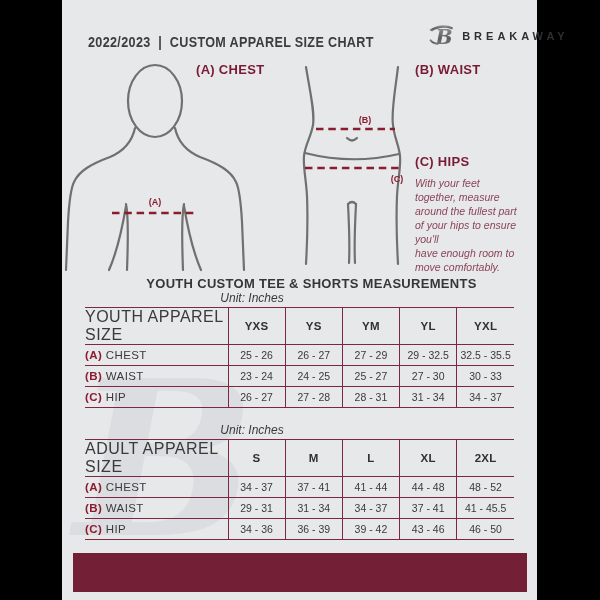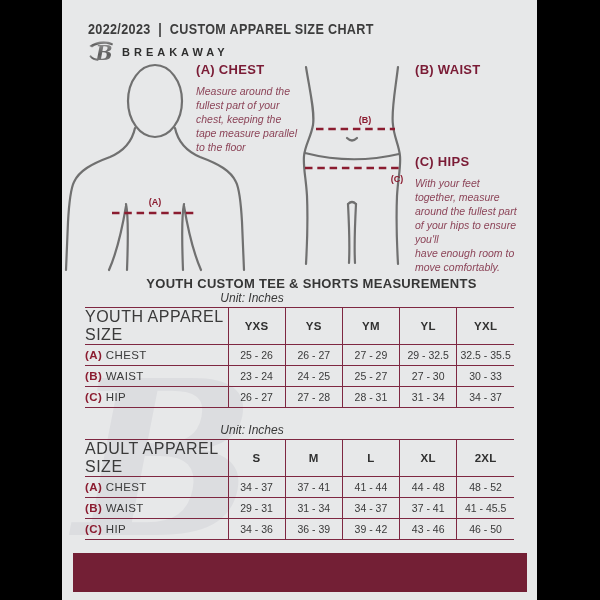--- a/index.html
+++ b/index.html
@@ -2,21 +2,21 @@
 <html><head>
 <meta charset="utf-8">
 <style>
   html,body{margin:0;padding:0;}
   body{width:600px;height:600px;background:#000;position:relative;overflow:hidden;
        font-family:"Liberation Sans",sans-serif;-webkit-font-smoothing:antialiased;}
   .page{position:absolute;left:62px;top:0;width:475px;height:600px;background:#e7e8e9;overflow:visible;}
 
   
   .header{position:absolute;left:0;top:20px;width:475px;height:30px;display:flex;
-          align-items:flex-start;justify-content:space-between;padding:0 26px;box-sizing:border-box;flex-direction:column;}
+          align-items:flex-end;justify-content:space-between;padding:0 26px;box-sizing:border-box;}
   .hdr-title{font-size:15px;font-weight:bold;color:#3d3d3d;letter-spacing:.4px;white-space:pre;
              transform:scaleX(.84);transform-origin:left center;}
   .brand{display:flex;align-items:center;gap:7px;}
   .brand-name{font-size:11px;font-weight:bold;color:#2f2f2f;letter-spacing:4px;white-space:nowrap;}
   .logo{width:27px;height:29px;display:block;}
 
   
   .note{position:absolute;width:132px;}
   .note-h{font-size:13px;font-weight:bold;color:#7a1b35;letter-spacing:.3px;margin-bottom:7px;}
   .note-p{font-size:10.5px;font-style:italic;color:#8c4458;line-height:1.34;white-space:pre-line;}
@@ -101,25 +101,20 @@
     <path class="outline" d="M58 146 C59 165 60 185 59 205"></path>
     <path class="outline" d="M66 146 C65 165 64 185 65 205"></path>
     <path class="dash" d="M26 71 L105 71"></path>
     <path class="dash" d="M15 110 L110 110"></path>
     <text class="marker" x="75" y="65" text-anchor="middle">(B)</text>
     <text class="marker" x="107" y="124" text-anchor="middle">(C)</text>
   </svg>
 
   <div class="note note-chest">
     <div class="note-h">(A) CHEST</div>
-    <div class="note-p">Measure around the
-fullest part of your
-chest, keeping the
-tape measure parallel
-to the floor</div>
   </div>
   <div class="note note-waist">
     <div class="note-h">(B) WAIST</div>
   </div>
   <div class="note note-hips">
     <div class="note-h">(C) HIPS</div>
     <div class="note-p">With your feet
 together, measure
 around the fullest part
 of your hips to ensure

